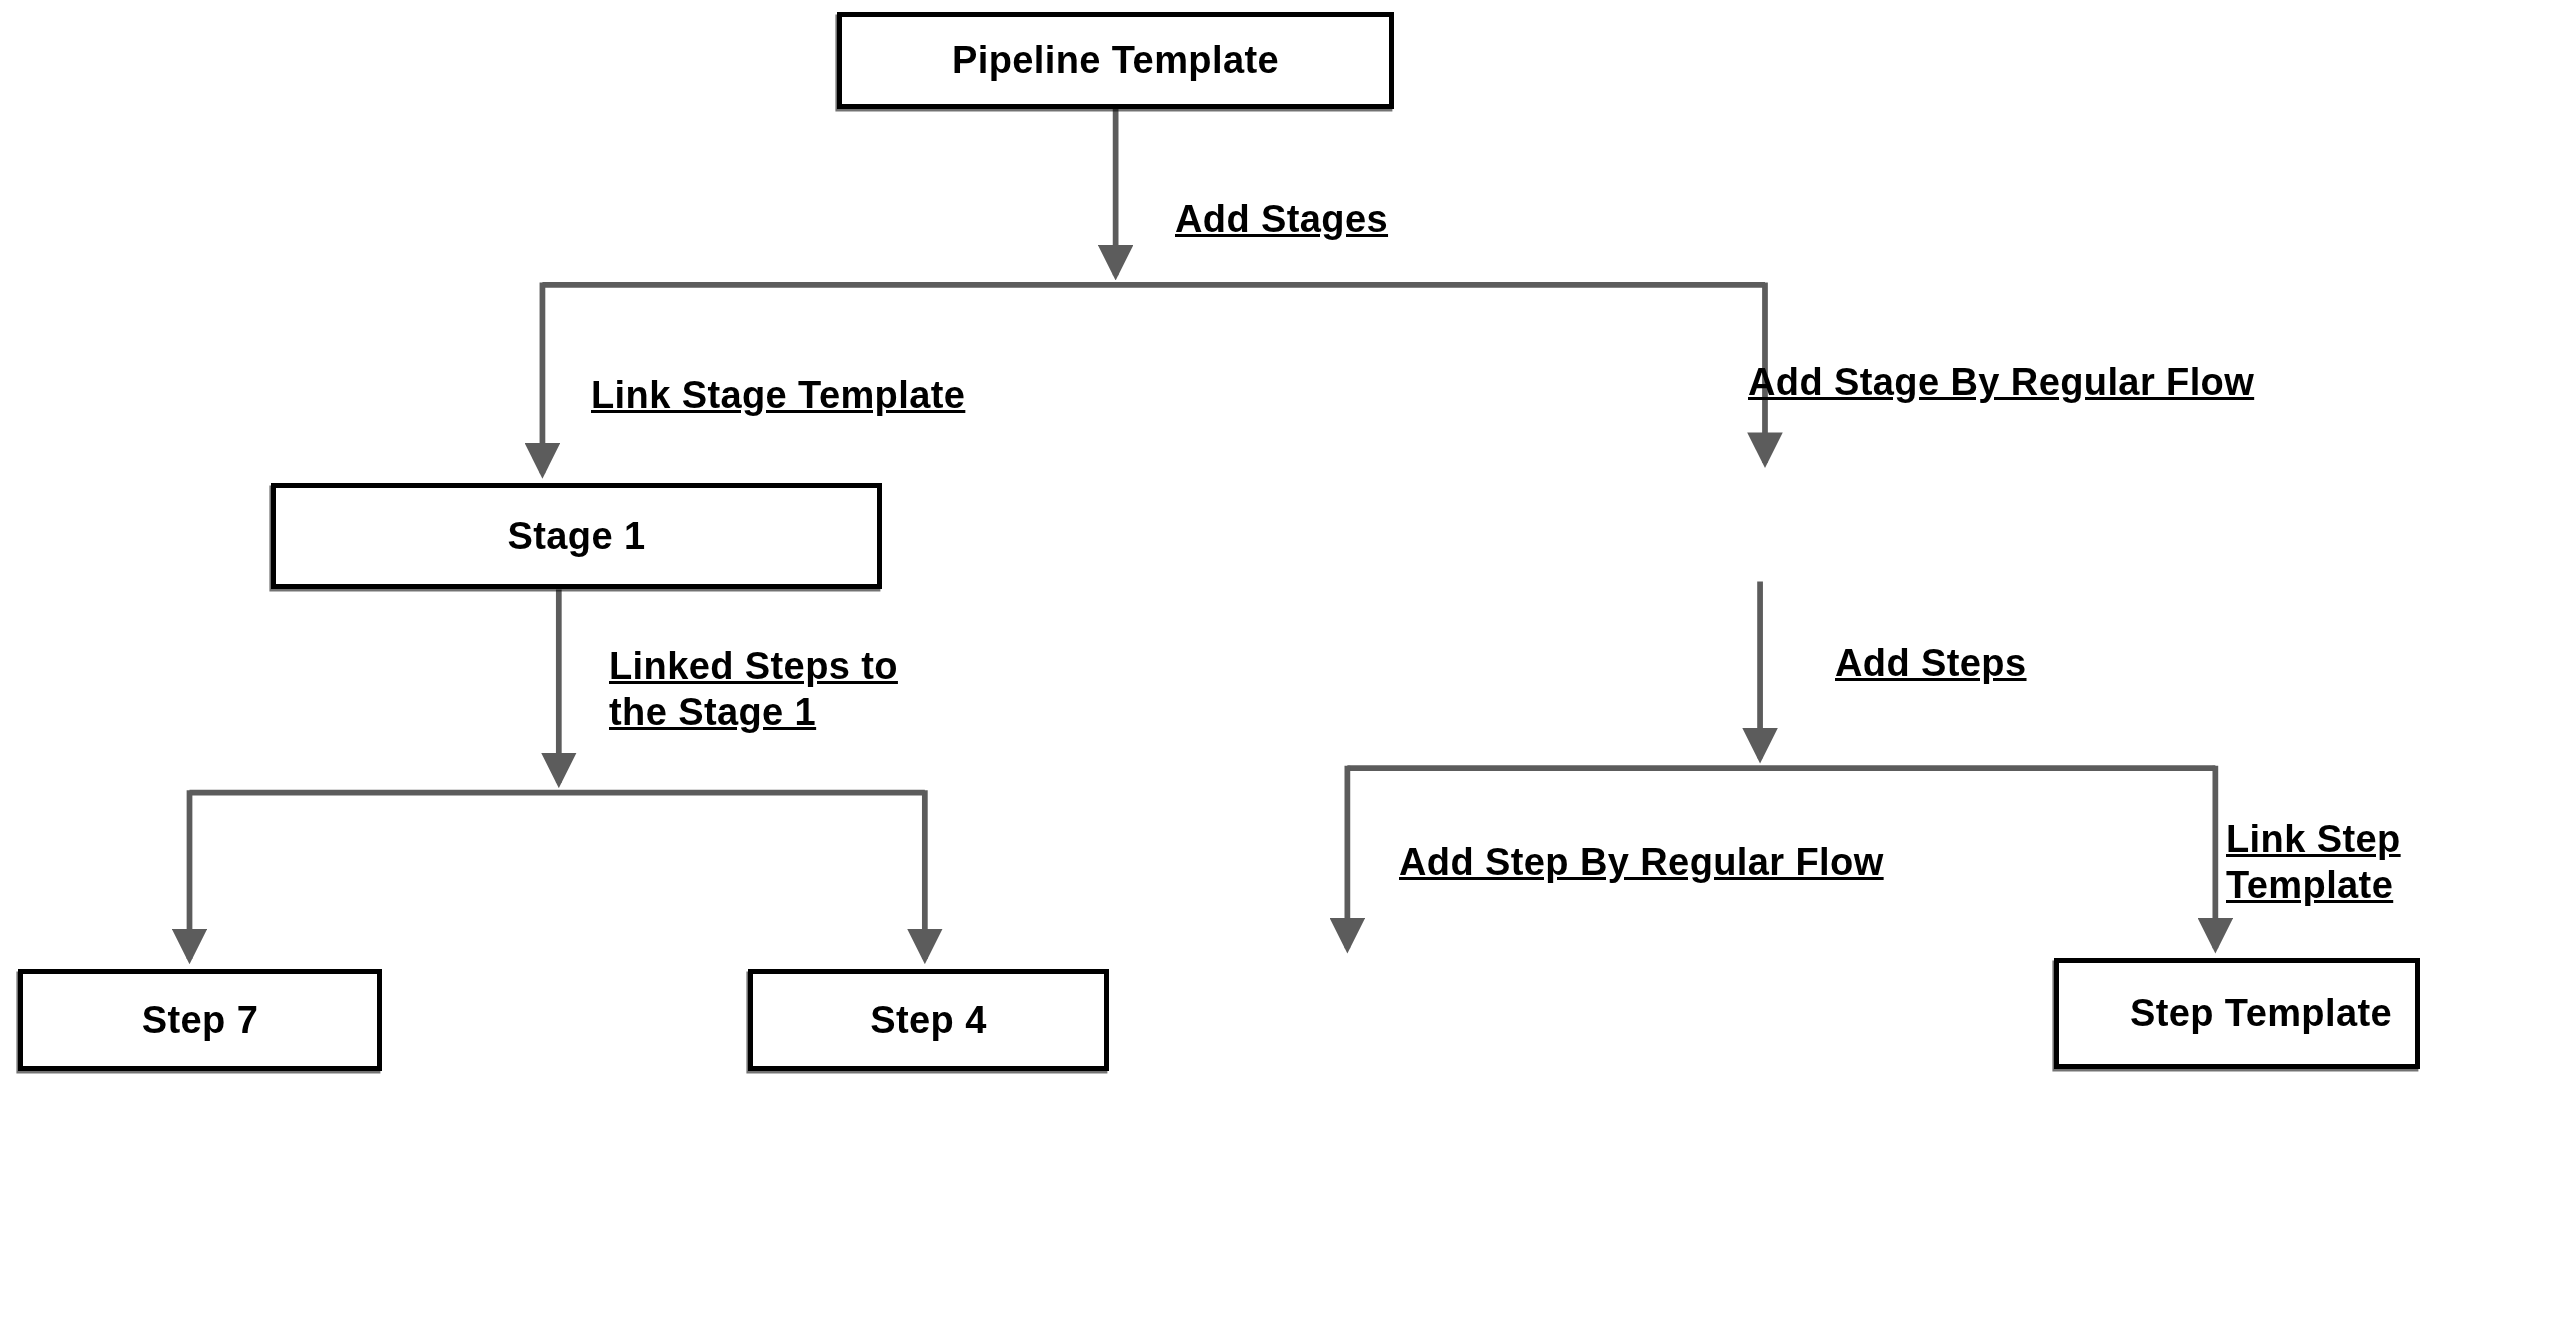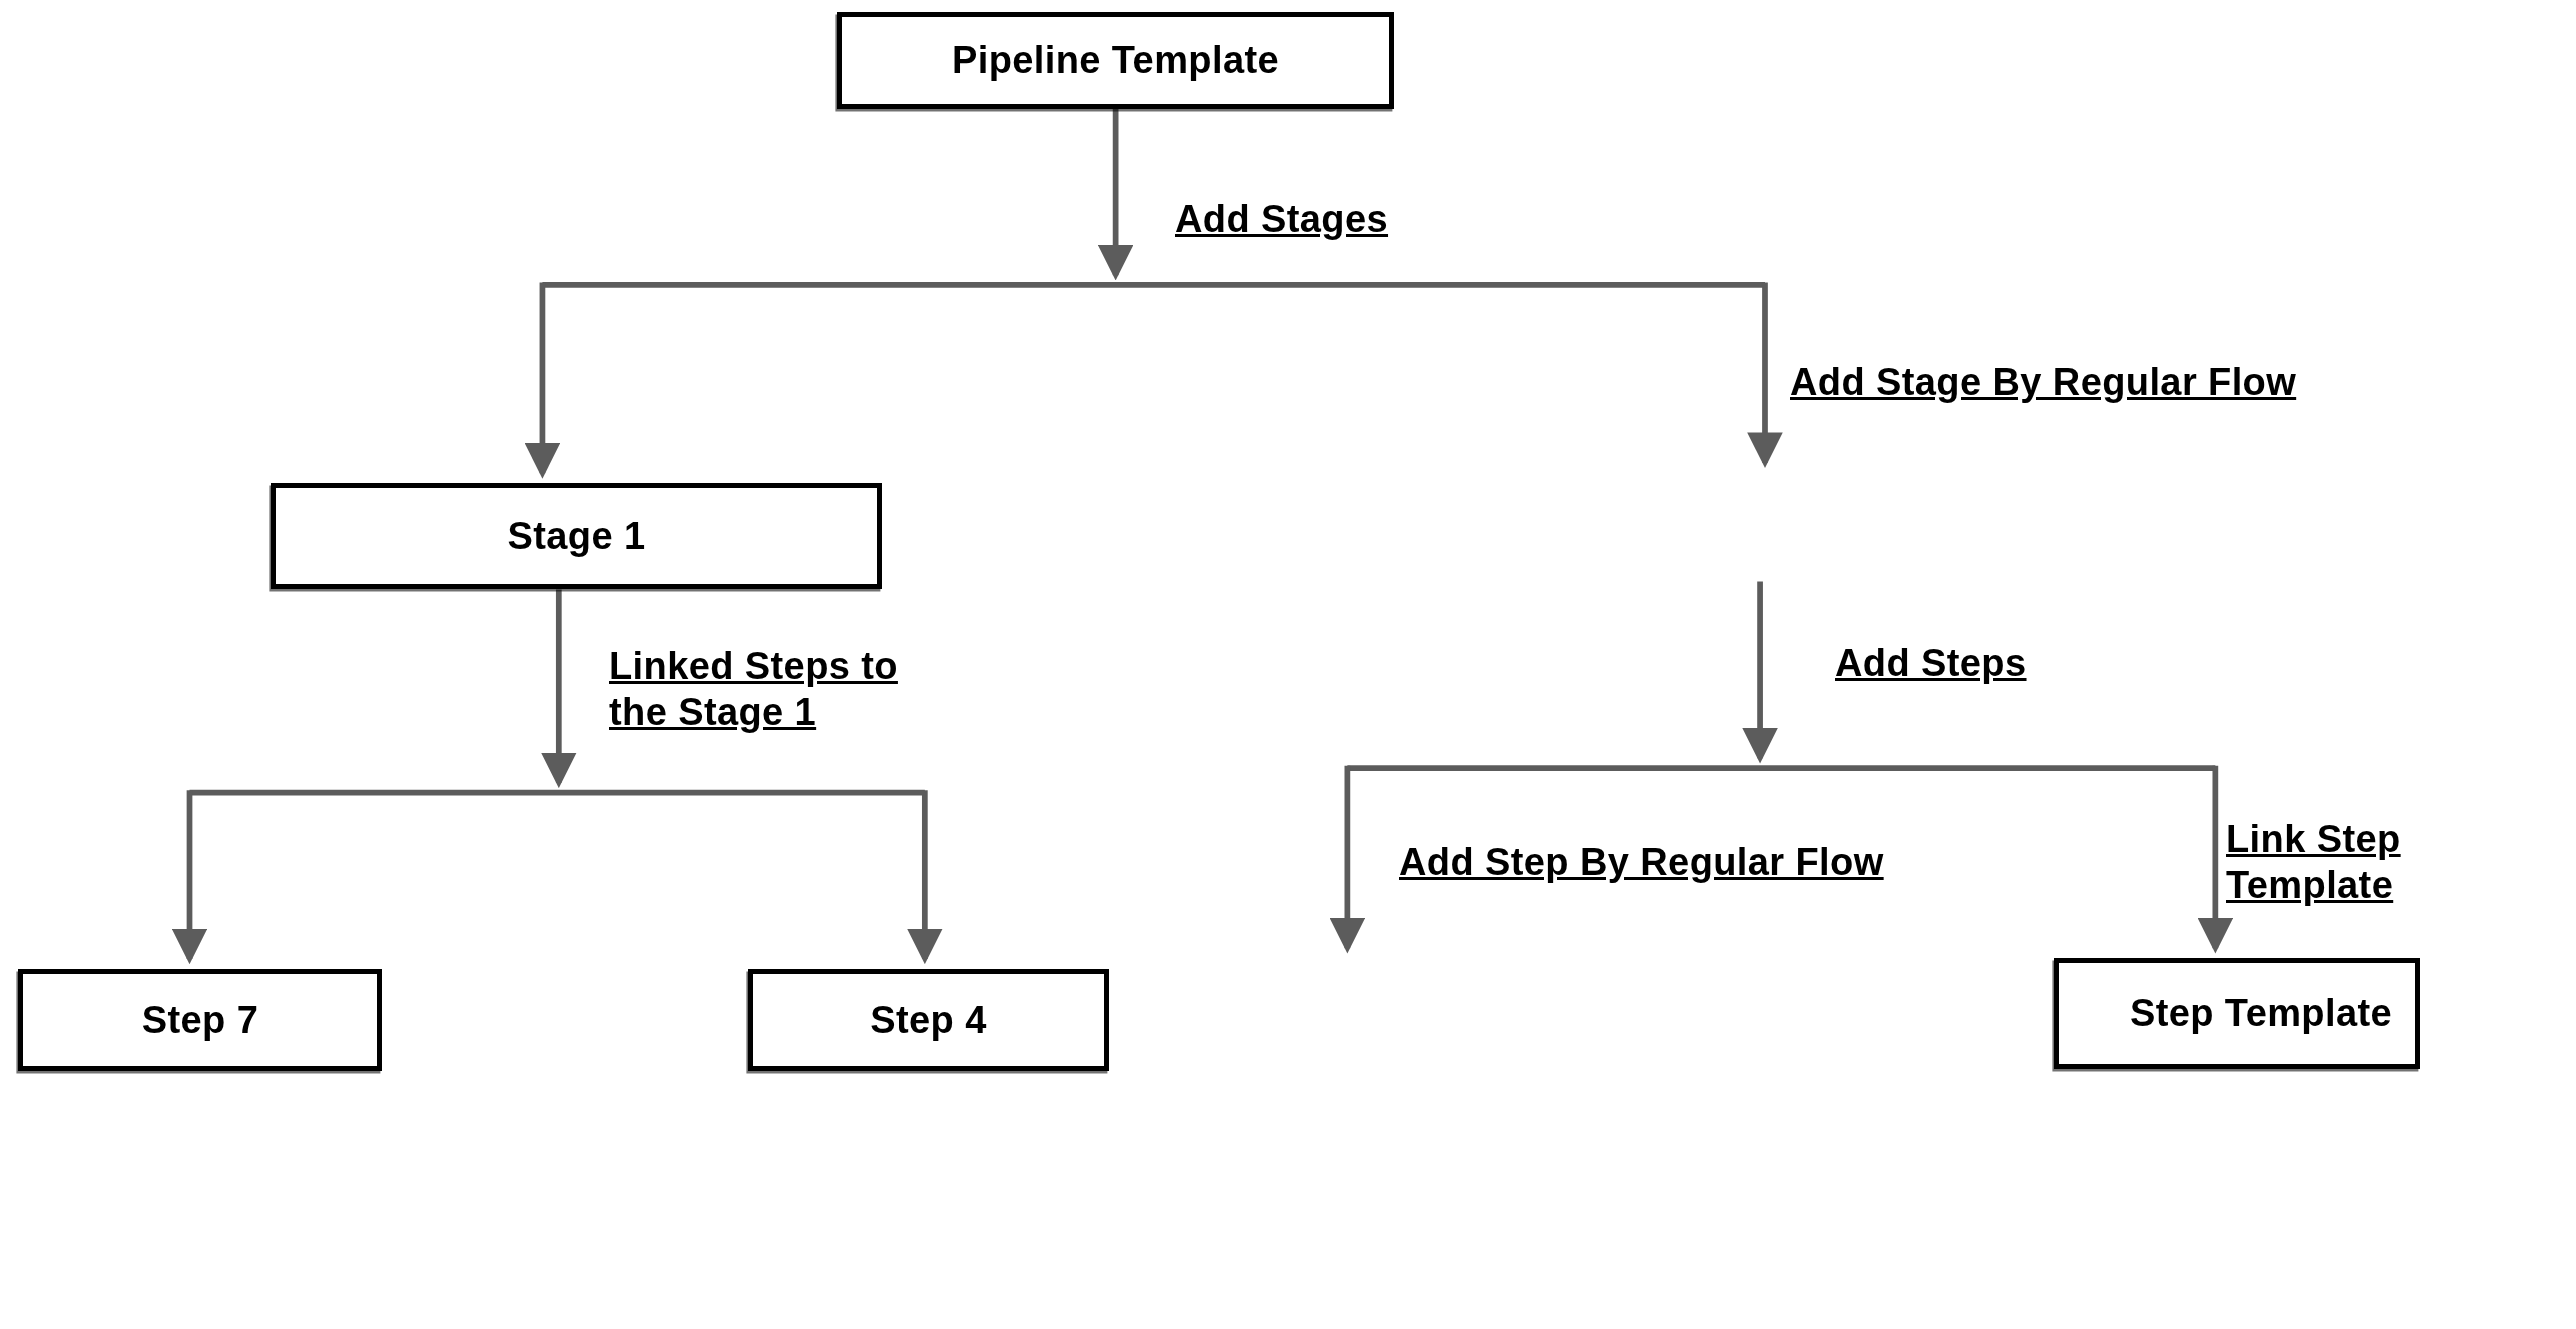--- a/index.html
+++ b/index.html
@@ -51,21 +51,21 @@
   .n-pipeline      { left: 837px; top: 11.5px;   width: 557px; height: 97px; }
   .n-stage1        { left: 271px;  top: 483px;  width: 611px; height: 106px; }
   .n-stage2        { left: 1452px; top: 473px;  width: 613px; height: 109px; }
   .n-step1         { left: 18px;   top: 969px; width: 364px; height: 102px; }
   .n-step2         { left: 748px;  top: 969px; width: 361px; height: 102px; }
   .n-step3         { left: 1187px; top: 958px; width: 363px; height: 108px; }
   .n-steptemplate  { left: 2054px; top: 958px; width: 366px; height: 111px; padding-left: 48px; }
   
   .l-add-stages        { left: 1175px; top: 197px; }
   .l-link-stage-tpl    { left: 591px;  top: 373px; }
-  .l-add-stage-regular { left: 1790px; top: 360px; }
+  .l-add-stage-regular { left: 1748px; top: 360px; }
   .l-linked-steps      { left: 609px;  top: 644px; }
   .l-add-steps         { left: 1835px; top: 641px; }
   .l-add-step-regular  { left: 1399px; top: 840px; }
   .l-link-step-tpl     { left: 2226px; top: 817px; }
 </style>
 </head>
 <body>
 
 <div class="canvas">
 
@@ -94,20 +94,21 @@
     </g>
   </svg>
 
   <div class="node n-pipeline">Pipeline Template</div>
   <div class="node n-stage1">Stage 1</div>
   <div class="node n-step1">Step 7</div>
   <div class="node n-step2">Step 4</div>
   <div class="node n-steptemplate">Step Template</div>
 
   <div class="edge-label l-add-stages">Add Stages</div>
+  <div class="edge-label l-link-stage-tpl">Link Stage Template</div>
   <div class="edge-label l-add-stage-regular">Add Stage By Regular Flow</div>
   <div class="edge-label l-linked-steps">Linked Steps to
 the Stage 1</div>
   <div class="edge-label l-add-steps">Add Steps</div>
   <div class="edge-label l-link-step-tpl">Link Step Template</div>
   <div class="edge-label l-add-step-regular">Add Step By Regular Flow</div>
 
 </div>
 
 

